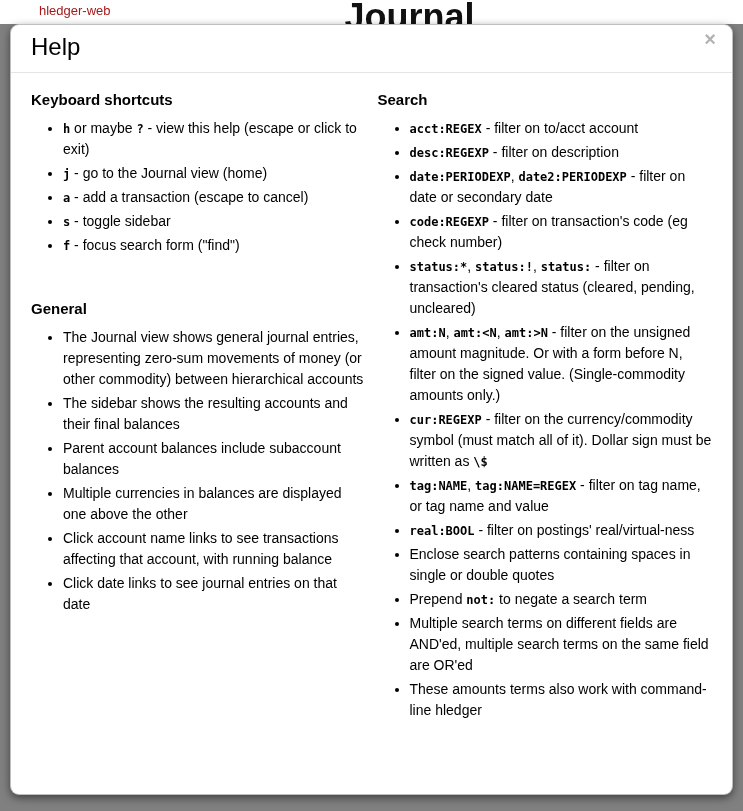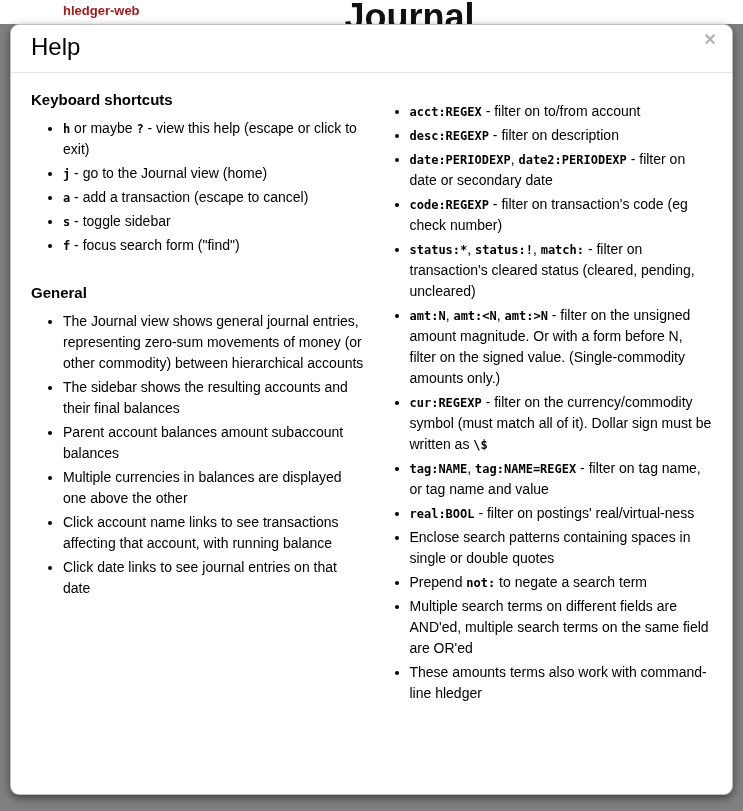--- a/index.html
+++ b/index.html
@@ -12,21 +12,21 @@
   html,body{margin:0;padding:0;}
   body{
     width:743px;height:811px;position:relative;overflow:hidden;
     background:#fff;font-family:"Liberation Sans",sans-serif;color:#000;
   }
   
   .page-header{
     position:absolute;top:0;left:0;right:0;height:24px;background:#fff;overflow:hidden;
   }
   .brand{
-    position:absolute;left:63px;top:3px;font-size:13px;font-weight:bold;
+    position:absolute;left:39px;top:3px;font-size:13px;font-weight:normal;
     color:var(--brand);text-decoration:none;
   }
   .page-heading{
     position:absolute;left:0;right:0;top:-4px;text-align:center;
     transform:translateX(38px);
     font-size:36px;font-weight:bold;color:#111;margin:0;
   }
   
   .backdrop{
     position:absolute;left:0;right:0;top:24px;bottom:0;
@@ -51,21 +51,21 @@
     font-size:20px;font-weight:bold;color:var(--close);cursor:pointer;line-height:1;
     font-family:"Liberation Sans",sans-serif;
   }
   .modal-body{
     padding:18px 20px 20px 20px;display:flex;gap:12px;flex:1 1 auto;overflow:hidden;
   }
   .col{flex:1 1 0;min-width:0;}
   .section-heading{
     font-size:15px;font-weight:bold;margin:0;color:#000;
   }
-  .section + .section{margin-top:28px;}
+  .section + .section{margin-top:44px;}
   ul.help-list{
     margin:10px 0 0 0;padding:0 0 0 32px;font-size:14px;line-height:1.5;color:#000;
   }
   ul.help-list li{margin:0 0 3px 0;}
   code{
     font-family:"DejaVu Sans Mono","Liberation Mono",monospace;
     font-weight:bold;font-size:12px;color:#000;
   }
 </style>
 </head>
@@ -93,35 +93,36 @@
             <li><code>a</code><span> - add a transaction (escape to cancel)</span></li>
             <li><code>s</code><span> - toggle sidebar</span></li>
             <li><code>f</code><span> - focus search form ("find")</span></li>
           </ul>
       </div>
       <div class="section">
         <h3 class="section-heading">General</h3>
         <ul class="help-list">
             <li><span>The Journal view shows general journal entries, representing zero-sum movements of money (or other commodity) between hierarchical accounts</span></li>
             <li><span>The sidebar shows the resulting accounts and their final balances</span></li>
-            <li><span>Parent account balances amount subaccount balances</span></li>
+            <li><span>Parent account balances include subaccount balances</span></li>
             <li><span>Multiple currencies in balances are displayed one above the other</span></li>
             <li><span>Click account name links to see transactions affecting that account, with running balance</span></li>
             <li><span>Click date links to see journal entries on that date</span></li>
           </ul>
       </div>
     </div>
     <div class="col">
       <div class="section">
+        <h3 class="section-heading">Search</h3>
         <ul class="help-list">
-            <li><code>acct:REGEX</code><span> - filter on to/from account</span></li>
+            <li><code>acct:REGEX</code><span> - filter on to/acct account</span></li>
             <li><code>desc:REGEXP</code><span> - filter on description</span></li>
             <li><code>date:PERIODEXP</code><span>, </span><code>date2:PERIODEXP</code><span> - filter on date or secondary date</span></li>
             <li><code>code:REGEXP</code><span> - filter on transaction's code (eg check number)</span></li>
-            <li><code>status:*</code><span>, </span><code>status:!</code><span>, </span><code>match:</code><span> - filter on transaction's cleared status (cleared, pending, uncleared)</span></li>
+            <li><code>status:*</code><span>, </span><code>status:!</code><span>, </span><code>status:</code><span> - filter on transaction's cleared status (cleared, pending, uncleared)</span></li>
             <li><code>amt:N</code><span>, </span><code>amt:&lt;N</code><span>, </span><code>amt:&gt;N</code><span> - filter on the unsigned amount magnitude. Or with a form before N, filter on the signed value. (Single-commodity amounts only.)</span></li>
             <li><code>cur:REGEXP</code><span> - filter on the currency/commodity symbol (must match all of it). Dollar sign must be written as </span><code>\$</code></li>
             <li><code>tag:NAME</code><span>, </span><code>tag:NAME=REGEX</code><span> - filter on tag name, or tag name and value</span></li>
             <li><code>real:BOOL</code><span> - filter on postings' real/virtual-ness</span></li>
             <li><span>Enclose search patterns containing spaces in single or double quotes</span></li>
             <li><span>Prepend </span><code>not:</code><span> to negate a search term</span></li>
             <li><span>Multiple search terms on different fields are AND'ed, multiple search terms on the same field are OR'ed</span></li>
             <li><span>These amounts terms also work with command-line hledger</span></li>
           </ul>
       </div>

